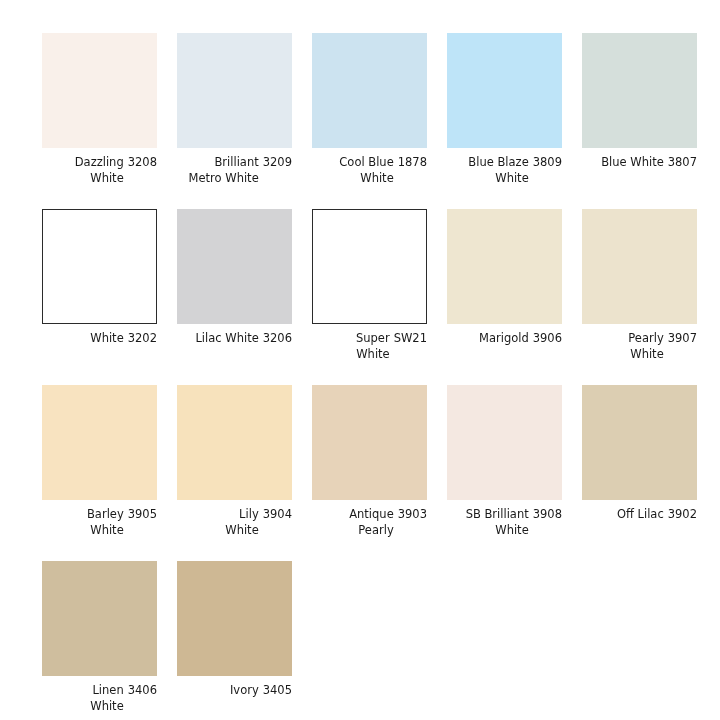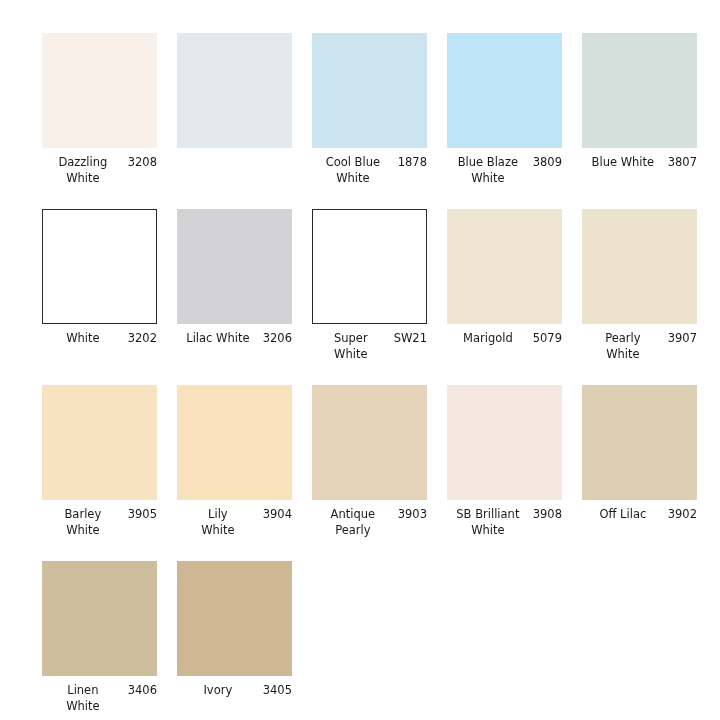--- a/index.html
+++ b/index.html
@@ -52,21 +52,21 @@
     justify-content: space-between;
     gap: 4px;
     font-size: 11.5px;
     line-height: 15.5px;
     color: #1a1a1a;
   }
 
   .swatch-name {
     flex: 1 1 auto;
     white-space: pre-line;
-    text-align: center;
+    text-align: right;
   }
 
   .swatch-code {
     flex: 0 0 auto;
     text-align: center;
     white-space: nowrap;
   }
 </style>
 </head>
 <body>
@@ -76,20 +76,25 @@
       <div class="swatch-cell">
         <div class="swatch-chip" style="background: rgb(249, 240, 234);"></div>
         <div class="swatch-caption">
           <span class="swatch-name">Dazzling
 White</span>
           <span class="swatch-code">3208</span>
         </div>
       </div>
       <div class="swatch-cell">
         <div class="swatch-chip" style="background: rgb(226, 234, 240);"></div>
+        <div class="swatch-caption">
+          <span class="swatch-name">Brilliant
+Metro White</span>
+          <span class="swatch-code">3209</span>
+        </div>
       </div>
       <div class="swatch-cell">
         <div class="swatch-chip" style="background: rgb(204, 227, 240);"></div>
         <div class="swatch-caption">
           <span class="swatch-name">Cool Blue
 White</span>
           <span class="swatch-code">1878</span>
         </div>
       </div>
       <div class="swatch-cell">
@@ -126,21 +131,21 @@
         <div class="swatch-caption">
           <span class="swatch-name">Super
 White</span>
           <span class="swatch-code">SW21</span>
         </div>
       </div>
       <div class="swatch-cell">
         <div class="swatch-chip" style="background: rgb(238, 230, 208);"></div>
         <div class="swatch-caption">
           <span class="swatch-name">Marigold</span>
-          <span class="swatch-code">5079</span>
+          <span class="swatch-code">3906</span>
         </div>
       </div>
       <div class="swatch-cell">
         <div class="swatch-chip" style="background: rgb(236, 227, 205);"></div>
         <div class="swatch-caption">
           <span class="swatch-name">Pearly
 White</span>
           <span class="swatch-code">3907</span>
         </div>
       </div>

